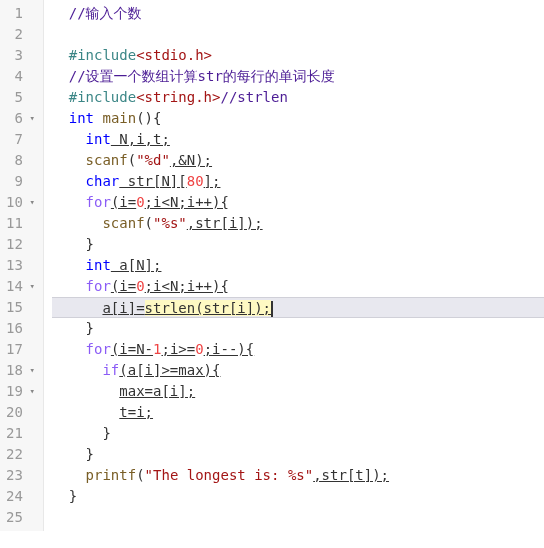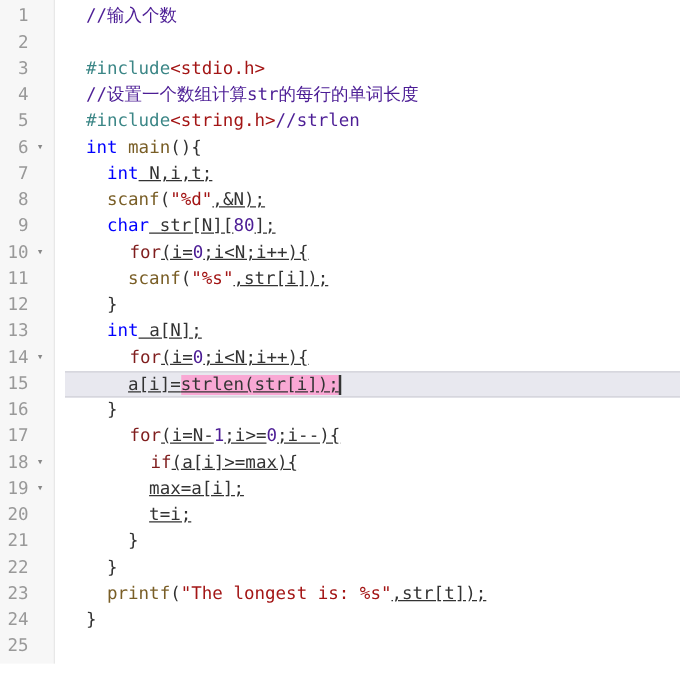--- a/index.html
+++ b/index.html
@@ -6,28 +6,28 @@
 body { font-family: Consolas, Monaco, monospace; font-size: 14px; background: #fff; width: 544px; }
 .editor { display: flex; }
 .gutter { background: #f7f7f7; color: #999; text-align: right; padding: 3px 8px 3px 6px; user-select: none; border-right: 1px solid #e8e8e8; }
 .gutter-line { height: 21px; line-height: 21px; display: flex; justify-content: flex-end; align-items: center; gap: 4px; }
 .fold { color: #888; font-size: 9px; display: inline-block; width: 8px; }
 .code { flex: 1; padding: 3px 0 3px 8px; }
 .code-line { height: 21px; line-height: 21px; white-space: pre; }
 .hl { background: #e8e8ef; border-top: 1px solid #d0d0d8; border-bottom: 1px solid #d0d0d8; }
 .cursor { border-left: 2px solid #333; display: inline-block; height: 16px; vertical-align: middle; }
 .c-comment { color: #4c1d95; }
-.c-keyword { color: #7f1d1d; margin-left: 18px; }
+.c-keyword { color: #8b5cf6; }
 .c-string { color: #a31515; }
-.c-number { color: #4c1d95; }
+.c-number { color: #ef4444; }
 .c-func { color: #795e26; }
 .c-type { color: #0000ff; }
 .c-punc { color: #333; }
 .c-ident { color: #333; text-decoration: underline; }
-.sel { background: #f9a8d4; }
+.sel { background: #fef9c3; }
 .c-header { color: #3b8686; }
 .c-angle { color: #a31515; }
 </style>
 </head>
 <body>
 
 <div class="editor">
   <div class="gutter" id="gutter">
       <div class="gutter-line">
         <span>1</span>

